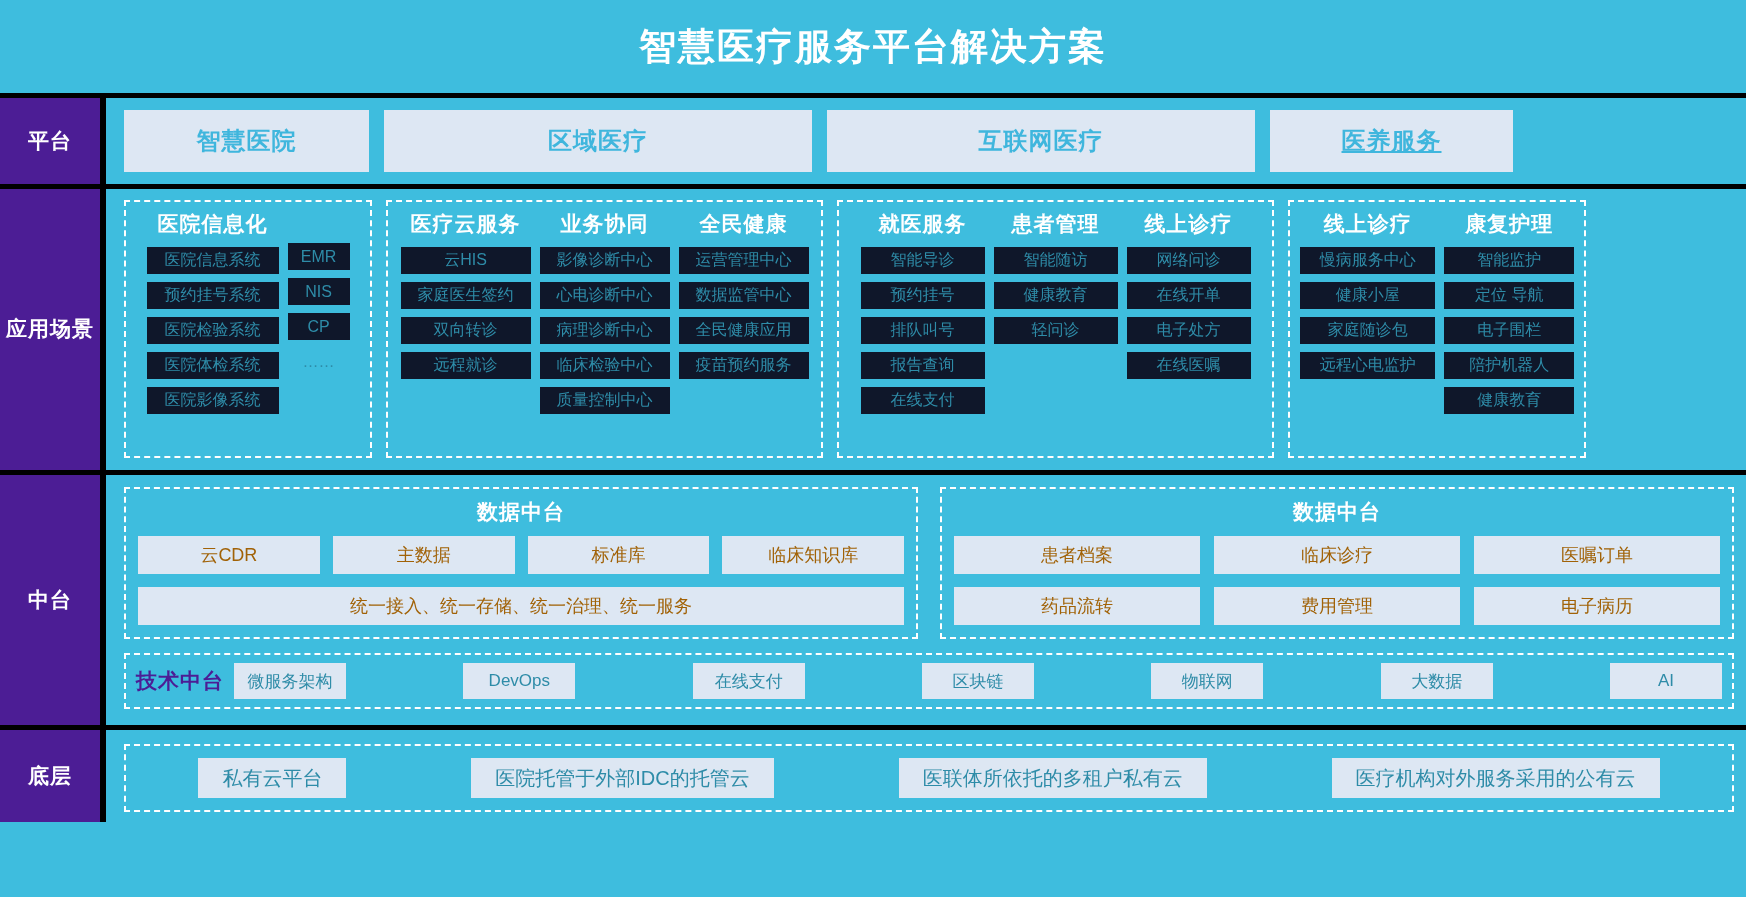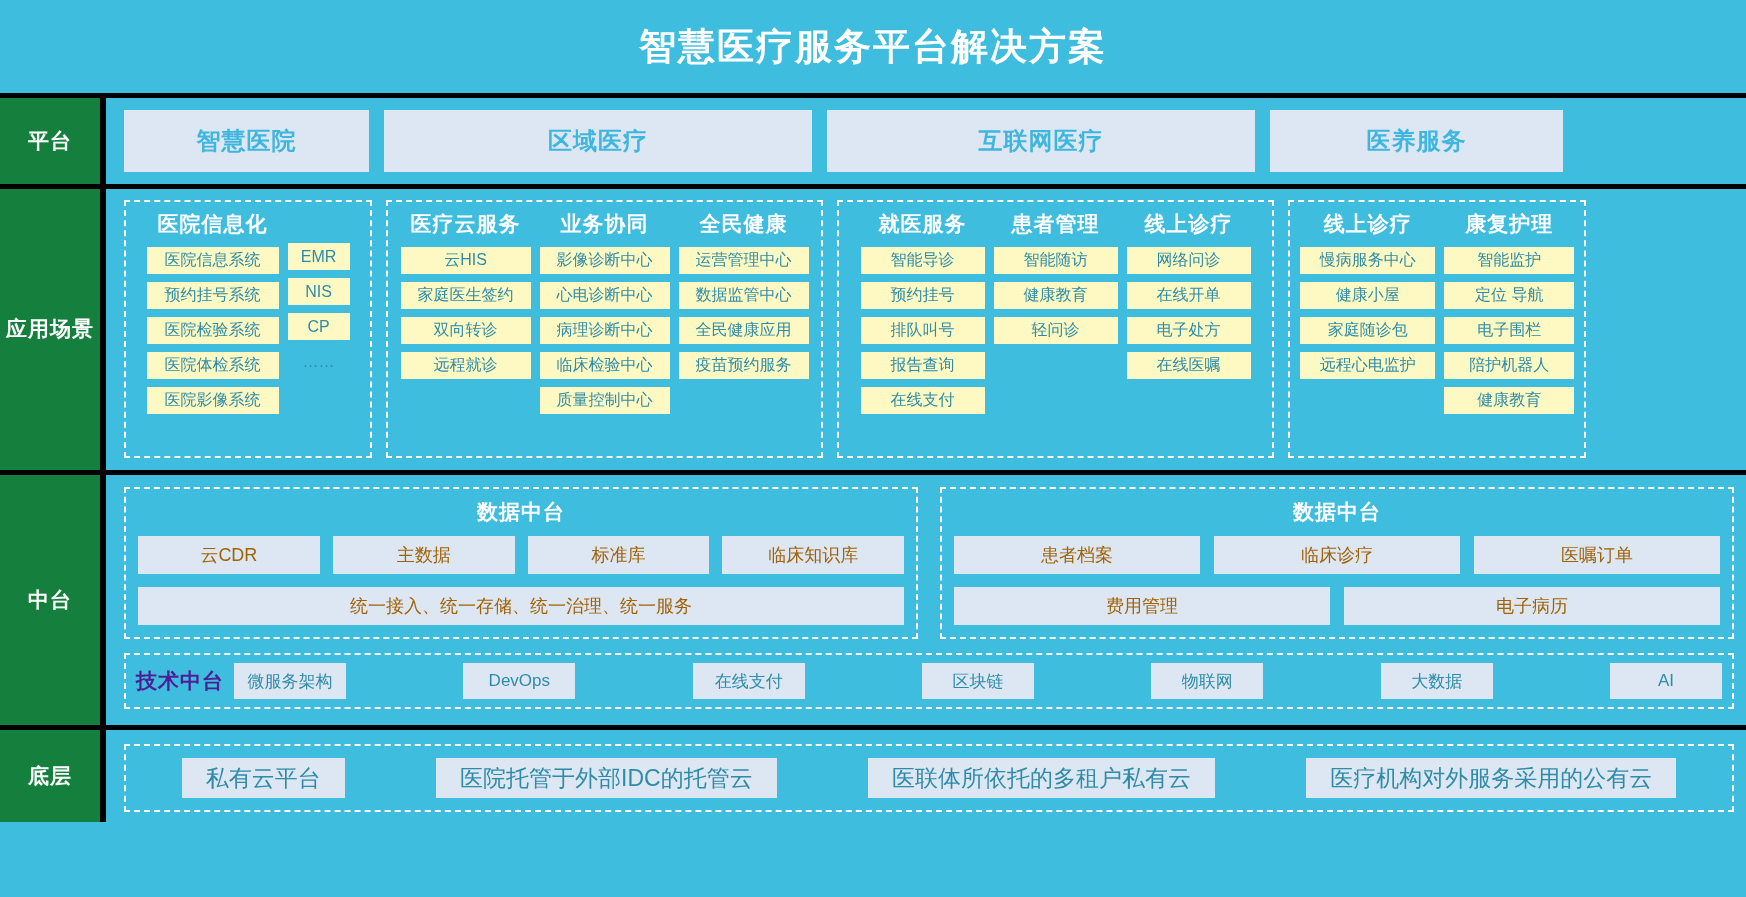--- a/index.html
+++ b/index.html
@@ -17,42 +17,42 @@
     background: #3ebdde;
   }
   .titlebar .t {
     color: #ffffff; font-size: 37px; font-weight: bold; letter-spacing: 2px;
   }
   .hrule { height: 5px; background: #000000; width: 100%; }
 
   
   .row { display: flex; background: #3ebdde; }
   .side {
-    width: 100px; flex: 0 0 100px; background: #15803d;
+    width: 100px; flex: 0 0 100px; background: #4c1d95;
     display: flex; align-items: center; justify-content: center;
     color: #ffffff; font-size: 21px; font-weight: bold; text-align: center;
     line-height: 1.18; letter-spacing: 1px;
   }
   .vrule { width: 6px; flex: 0 0 6px; background: #000000; }
   .content { flex: 1 1 auto; background: #3ebdde; position: relative; }
 
   
   .platform-row .content {
     display: flex; align-items: center; gap: 15px;
     padding: 12px 12px 12px 18px;
   }
   .plat-box {
     background: #dde7f3; height: 62px;
     display: flex; align-items: center; justify-content: center;
     color: #3fb6dd; font-size: 24px; font-weight: bold; letter-spacing: 1px;
   }
   .plat-w1 { width: 245px; }
   .plat-w2 { width: 428px; }
   .plat-w3 { width: 428px; }
-  .plat-w4 { width: 293px; }
+  .plat-w4 { width: 243px; text-decoration: underline; }
 
   
   .app-row .content {
     display: flex; align-items: stretch; gap: 14px;
     padding: 11px 12px 12px 18px;
   }
   .dashgroup {
     border: 2px dashed #ffffff; padding: 8px 10px 10px 10px;
     display: flex; flex-direction: column;
   }
@@ -61,21 +61,21 @@
   .g-w3 { width: 437px; }
   .g-w4 { width: 298px; }
 
   .cols { display: flex; gap: 9px; justify-content: center; }
   .col { display: flex; flex-direction: column; align-items: stretch; }
   .col-head {
     color: #ffffff; font-size: 21px; font-weight: bold; text-align: center;
     margin-bottom: 9px; white-space: nowrap; letter-spacing: 1px;
   }
   .chip {
-    background: #fef9c3; color: #2e8ca8; font-size: 16px;
+    background: #0f172a; color: #2e8ca8; font-size: 16px;
     height: 27px; display: flex; align-items: center; justify-content: center;
     margin-bottom: 8px; white-space: nowrap; padding: 0 6px;
   }
   .chip.blank { background: transparent; }
 
   
   .c-hosp-a { width: 132px; }
   .c-hosp-b { width: 62px; }
   .c-reg    { width: 130px; }
   .c-net-a  { width: 124px; }
@@ -121,21 +121,21 @@
   }
   .tech-spacer { flex: 1 1 auto; }
 
   
   .bot-row .content { padding: 14px 12px 14px 18px; }
   .bot-group {
     border: 2px dashed #ffffff; padding: 12px 10px;
     display: flex; align-items: center; justify-content: space-around;
   }
   .bot-chip {
-    background: #dde7f3; color: #2e8ca8; font-size: 23px; height: 40px;
+    background: #dde7f3; color: #2e8ca8; font-size: 20px; height: 40px;
     display: flex; align-items: center; justify-content: center;
     white-space: nowrap; padding: 0 24px;
   }
 </style>
 </head>
 <body>
 
 <div class="page">
 
   <div class="titlebar">
@@ -276,20 +276,21 @@
         </div>
 
         <div class="dc">
           <div class="dc-title">数据中台</div>
           <div class="dc-right-row">
             <div class="cell">患者档案</div>
             <div class="cell">临床诊疗</div>
             <div class="cell">医嘱订单</div>
           </div>
           <div class="dc-right-row">
+            <div class="cell">药品流转</div>
             <div class="cell">费用管理</div>
             <div class="cell">电子病历</div>
           </div>
         </div>
 
       </div>
 
       <div class="tech-strip">
         <div class="tech-label">技术中台</div>
         <div class="tech-chip">微服务架构</div>

